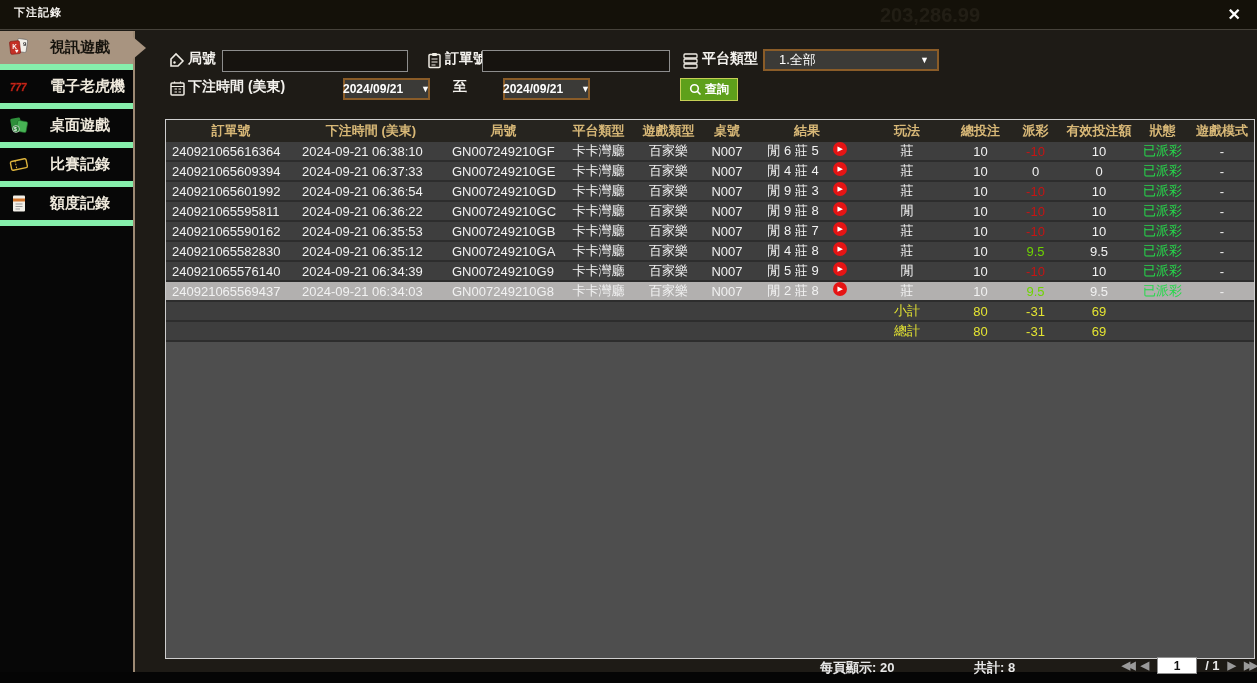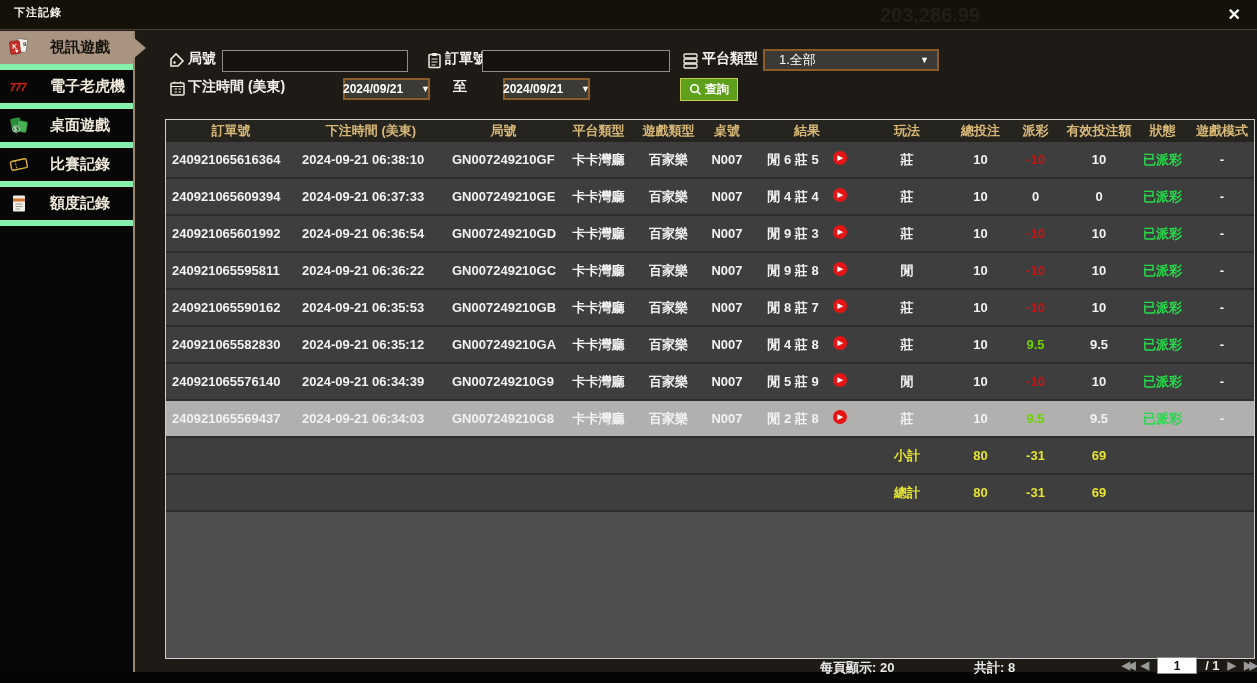--- a/index.html
+++ b/index.html
@@ -29,21 +29,21 @@
   .selbox { position:absolute; width:176px; height:22px; background:#3b3a37; border:2px solid #8a5c28; color:#fff; font-size:13px; display:flex; align-items:center; padding:0 8px; cursor:pointer; }
   .selbox .caret { margin-left:auto; font-size:9px; }
   .datebox .caret { font-size:9px; }
   .qbtn { position:absolute; left:528px; top:47px; width:58px; height:23px; background:#5ea01b; border:1px solid #c6cf55; color:#fff; font-size:12px; font-weight:700; display:flex; align-items:center; justify-content:center; gap:3px; cursor:pointer; }
 
   
   .tpanel { position:absolute; left:13px; top:88px; width:1090px; height:540px; background:#4e4e4e; border:1px solid #cfcfcf; overflow:hidden; }
   .thead-row, .trow { display:grid; grid-template-columns:130px 150px 115px 75px 65px 52px 108px 92px 55px 55px 72px 55px 1fr; align-items:center; }
   .thead-row { height:22px; background:#26241f; color:#d8b877; font-size:13px; font-weight:700; }
   .thc { text-align:center; white-space:nowrap; }
-  .trow { height:37px; background:#3e3e3e; border-bottom:2px solid #2d2d2d; color:#f2f2f2; font-size:13px; font-weight:700; cursor:pointer; }
+  .trow { height:20px; background:#3e3e3e; border-bottom:2px solid #2d2d2d; color:#f2f2f2; font-size:13px; font-weight:400; cursor:pointer; }
   .trow.sel { background:#b2b0af; }
   .tc { text-align:center; white-space:nowrap; }
   .tc.l { text-align:left; padding-left:6px; }
   .neg { color:#c51414; }
   .pos { color:#6fd400; }
   .status-paid { color:#25d94a; }
   .trow.sum { color:#e4e432; }
   .res-wrap { display:flex; justify-content:center; gap:14px; }
   .play-icon { width:14px; height:14px; border-radius:50%; background:#e61414; color:#fff; font-size:7px; display:inline-flex; align-items:center; justify-content:center; padding-left:1px; }
 

